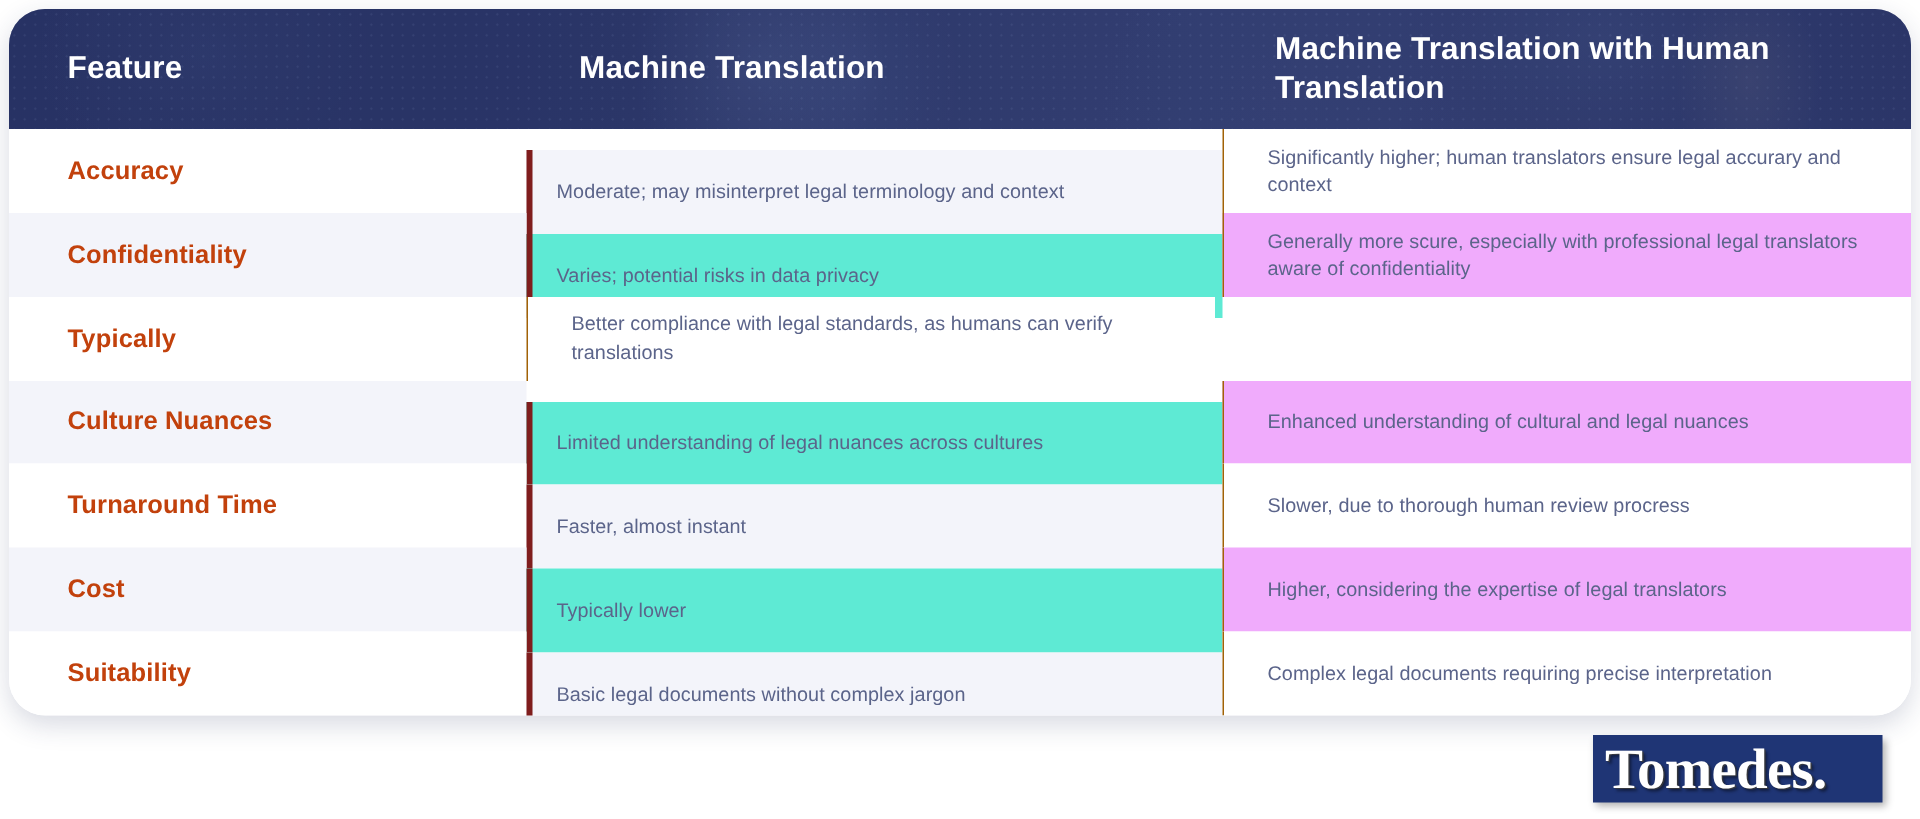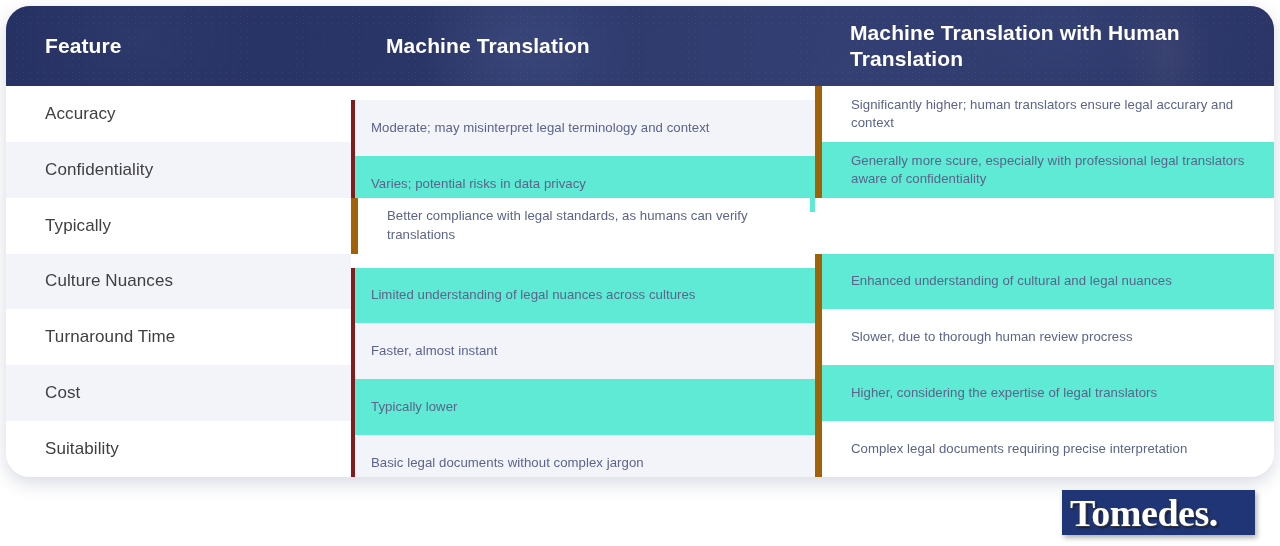--- a/index.html
+++ b/index.html
@@ -80,34 +80,34 @@
   .table-body { position: relative; }
   .row {
     display: flex;
     height: 55.85px;
     align-items: center;
   }
   .row .cell { height: 100%; display: flex; align-items: center; box-sizing: border-box; }
 
   .row .c1 { width: 345px; padding-left: 39px; flex: none; }
   .row .c2 { width: 464px; padding-left: 16px; flex: none; border-left: 4px solid #7f1d1d; margin-top: 28px; }
-  .row .c3 { width: 459px; padding-left: 29px; padding-right: 24px; flex: none; border-left: 7px solid #a16207; }
+  .row .c3 { width: 459px; padding-left: 29px; padding-right: 24px; flex: none; border-left: 1px solid #a16207; }
 
   
   .row.odd  .c1 { background: #ffffff; }
   .row.odd  .c2 { background: #f3f4fa; }
   .row.odd  .c3 { background: #ffffff; }
   .row.even .c1 { background: #f3f4fa; }
   .row.even .c2 { background: #5eead4; }
-  .row.even .c3 { background: #5eead4; }
+  .row.even .c3 { background: #f0abfc; }
 
   .feature-label {
-    color: #404040;
+    color: #c2410c;
     font-size: 17px;
-    font-weight: 400;
+    font-weight: 700;
     letter-spacing: 0.1px;
   }
   .cell-text {
     color: #5b648a;
     font-size: 13.2px;
     font-weight: 400;
     line-height: 1.38;
     letter-spacing: 0.05px;
   }
 

